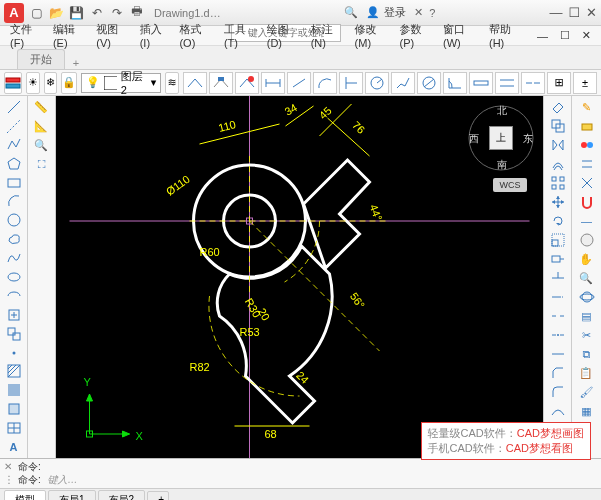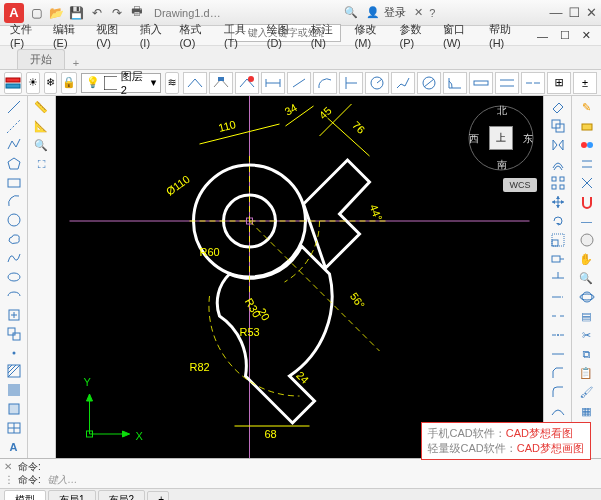--- a/index.html
+++ b/index.html
@@ -33,21 +33,21 @@
 .workarea { display: flex; height: 362px; }
 .vtoolbar { width: 28px; background: #f7f7f7; border-right: 1px solid #ccc; display: flex; flex-direction: column; align-items: center; padding: 2px 0; gap: 1px; }
 .vtoolbar .tbtn { width: 22px; height: 18px; display: flex; align-items: center; justify-content: center; color: #3a7abd; }
 .vtoolbar.r { border-left: 1px solid #ccc; border-right: none; }
 .vtoolbar.r2 { width: 30px; }
 .canvas-wrap { flex: 1; position: relative; background: #000; overflow: hidden; }
 
 .compass { position: absolute; top: 6px; right: 6px; width: 72px; height: 72px; }
 .compass .cube { position: absolute; top: 24px; left: 24px; width: 24px; height: 24px; background: #eee; border: 1px solid #888; display: flex; align-items: center; justify-content: center; font-size: 10px; }
 .compass .cl { position: absolute; color: #ddd; font-size: 10px; }
-.wcs-badge { position: absolute; top: 82px; right: 6px; width: 34px; height: 14px; background: #d0d0d0; color: #333; font-size: 9px; text-align: center; line-height: 14px; border-radius: 2px; }
+.wcs-badge { position: absolute; top: 82px; right: 16px; width: 34px; height: 14px; background: #d0d0d0; color: #333; font-size: 9px; text-align: center; line-height: 14px; border-radius: 2px; }
 
 .dim-text { fill: #ffff00; font-size: 11px; }
 .dim-line { stroke: #ffff00; stroke-width: 1; }
 .xhair { stroke: #bf6fbf; stroke-width: 1; }
 .part { stroke: #fff; stroke-width: 3; fill: none; }
 .axis { stroke: #0bdc0b; stroke-width: 1; fill: none; }
 
 .cmdline { height: 30px; background: #f7f7f7; border-top: 1px solid #bbb; padding: 1px 4px; font-size: 10px; color: #333; line-height: 13px; }
 .cmdline .row { display: flex; gap: 2px; }
 .xicon { width: 12px; height: 12px; color: #888; }
@@ -568,15 +568,15 @@
 </div>
 
 <div class="statusbar">
   <div class="stab">模型</div>
   <div class="stab" style="background:#eee">布局1</div>
   <div class="stab" style="background:#eee">布局2</div>
   <div class="stab" style="background:#eee;width:18px;text-align:center">+</div>
 </div>
 
 <div class="watermark">
+  <div><span class="r1">轻量级CAD软件：</span><span class="r2">CAD梦想画图</span></div>
   <div><span class="r1">手机CAD软件：</span><span class="r2">CAD梦想看图</span></div>
-  <div><span class="r1">轻量级CAD软件：</span><span class="r2">CAD梦想画图</span></div>
 </div>
 
 </body></html>

